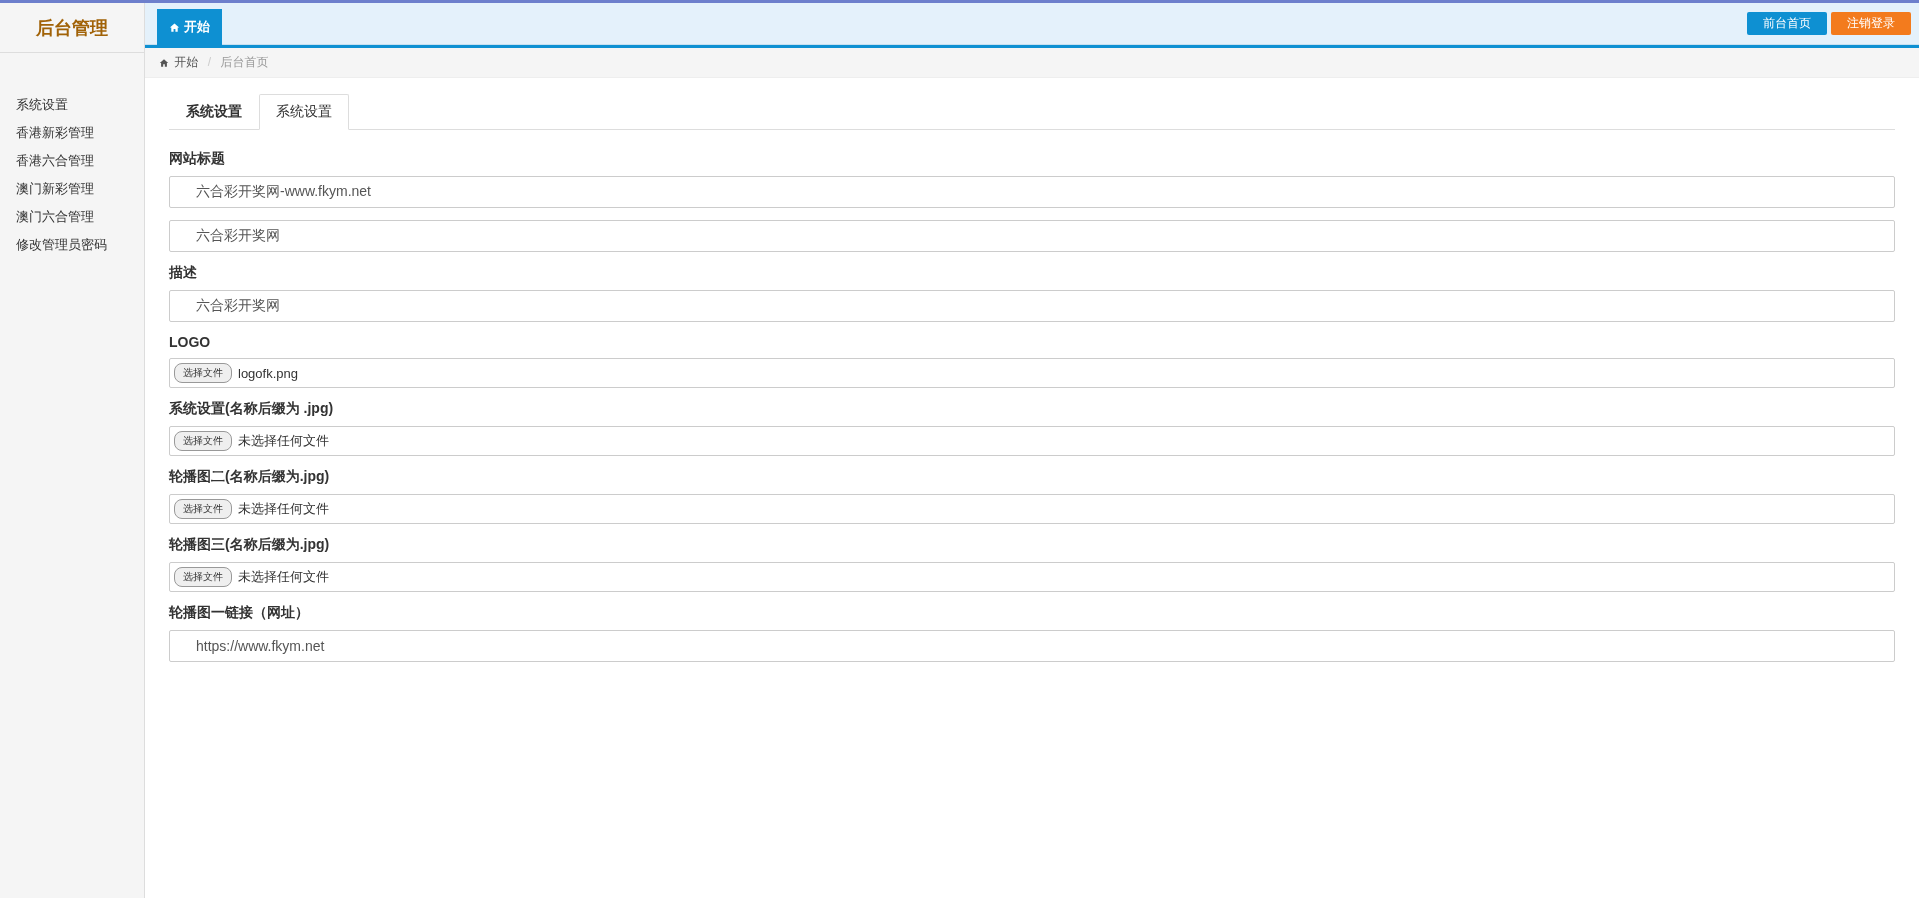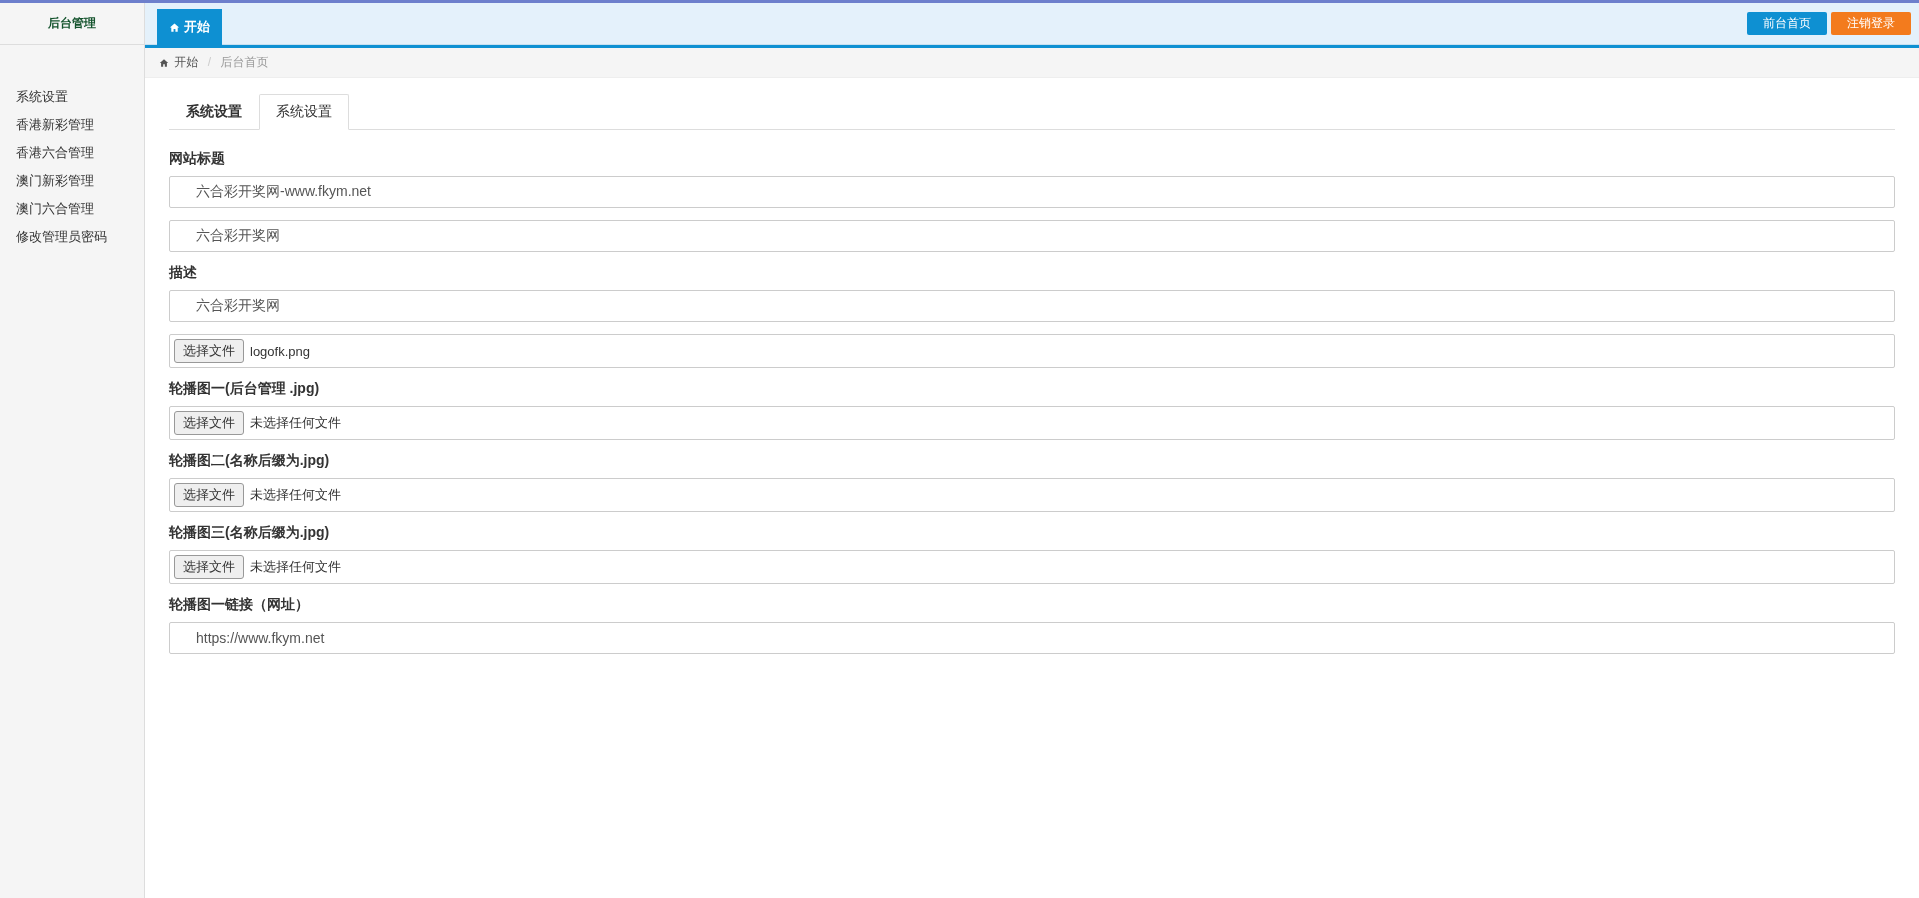--- a/index.html
+++ b/index.html
@@ -18,28 +18,28 @@
       display: flex;
       min-height: calc(100vh - 3px);
     }
     .sidebar {
       width: 145px;
       background: #f5f5f5;
       border-right: 1px solid #ddd;
       flex-shrink: 0;
     }
     .sidebar-brand {
-      height: 42px;
+      height: 50px;
       display: flex;
       align-items: center;
       justify-content: center;
-      font-size: 12px;
+      font-size: 18px;
       border-bottom: 1px solid #ddd;
       font-weight: 600;
-      color: #14532d;
+      color: #a16207;
       background: #f5f5f5;
     }
     .sidebar-spacer {
       height: 34px;
     }
     .sidebar-menu {
       list-style: none;
       padding: 4px 0;
     }
     .sidebar-menu li {
@@ -171,23 +171,23 @@
       display: flex;
       align-items: center;
       border: 1px solid #ccc;
       border-radius: 2px;
       padding: 4px 4px;
       gap: 6px;
     }
     .file-button {
       background: #efefef;
       border: 1px solid #999;
-      border-radius: 3px;
+      border-radius: 8px;
       padding: 2px 8px;
-      font-size: 13px;
+      font-size: 10px;
       color: #333;
       cursor: pointer;
     }
     .file-name {
       font-size: 13px;
       color: #333;
     }
   </style>
 </head>
 <body>
@@ -254,28 +254,29 @@
       <div class="form-group">
         <input class="form-control" value="六合彩开奖网" style="">
       </div>
 
       <div class="form-group">
         <label class="form-label">描述</label>
         <input class="form-control" value="六合彩开奖网" style="">
       </div>
 
       <div class="form-group">
+        <label class="form-label">LOGO</label>
         <div class="file-input">
           <button class="file-button">选择文件</button>
           <span class="file-name">logofk.png</span>
         </div>
       </div>
 
       <div class="form-group">
-        <label class="form-label">轮播图一(后台管理 .jpg)</label>
+        <label class="form-label">系统设置(名称后缀为 .jpg)</label>
         <div class="file-input">
           <button class="file-button">选择文件</button>
           <span class="file-name">未选择任何文件</span>
         </div>
       </div>
 
       <div class="form-group">
         <label class="form-label">轮播图二(名称后缀为.jpg)</label>
         <div class="file-input">
           <button class="file-button">选择文件</button>

